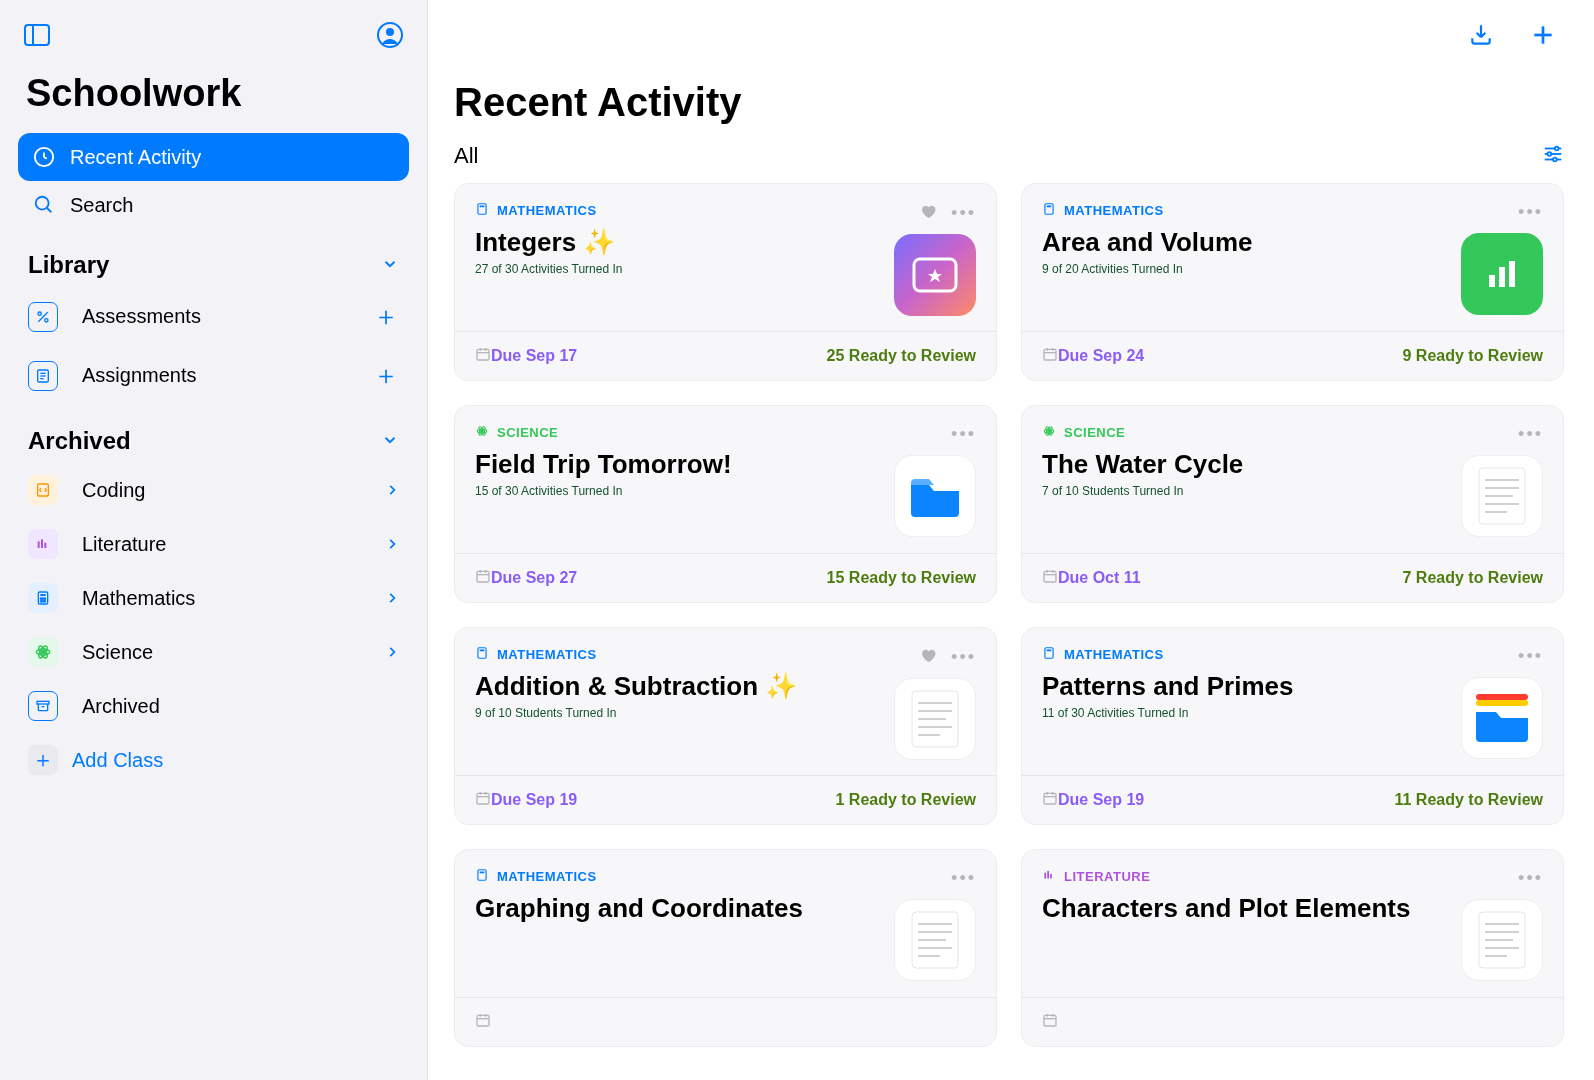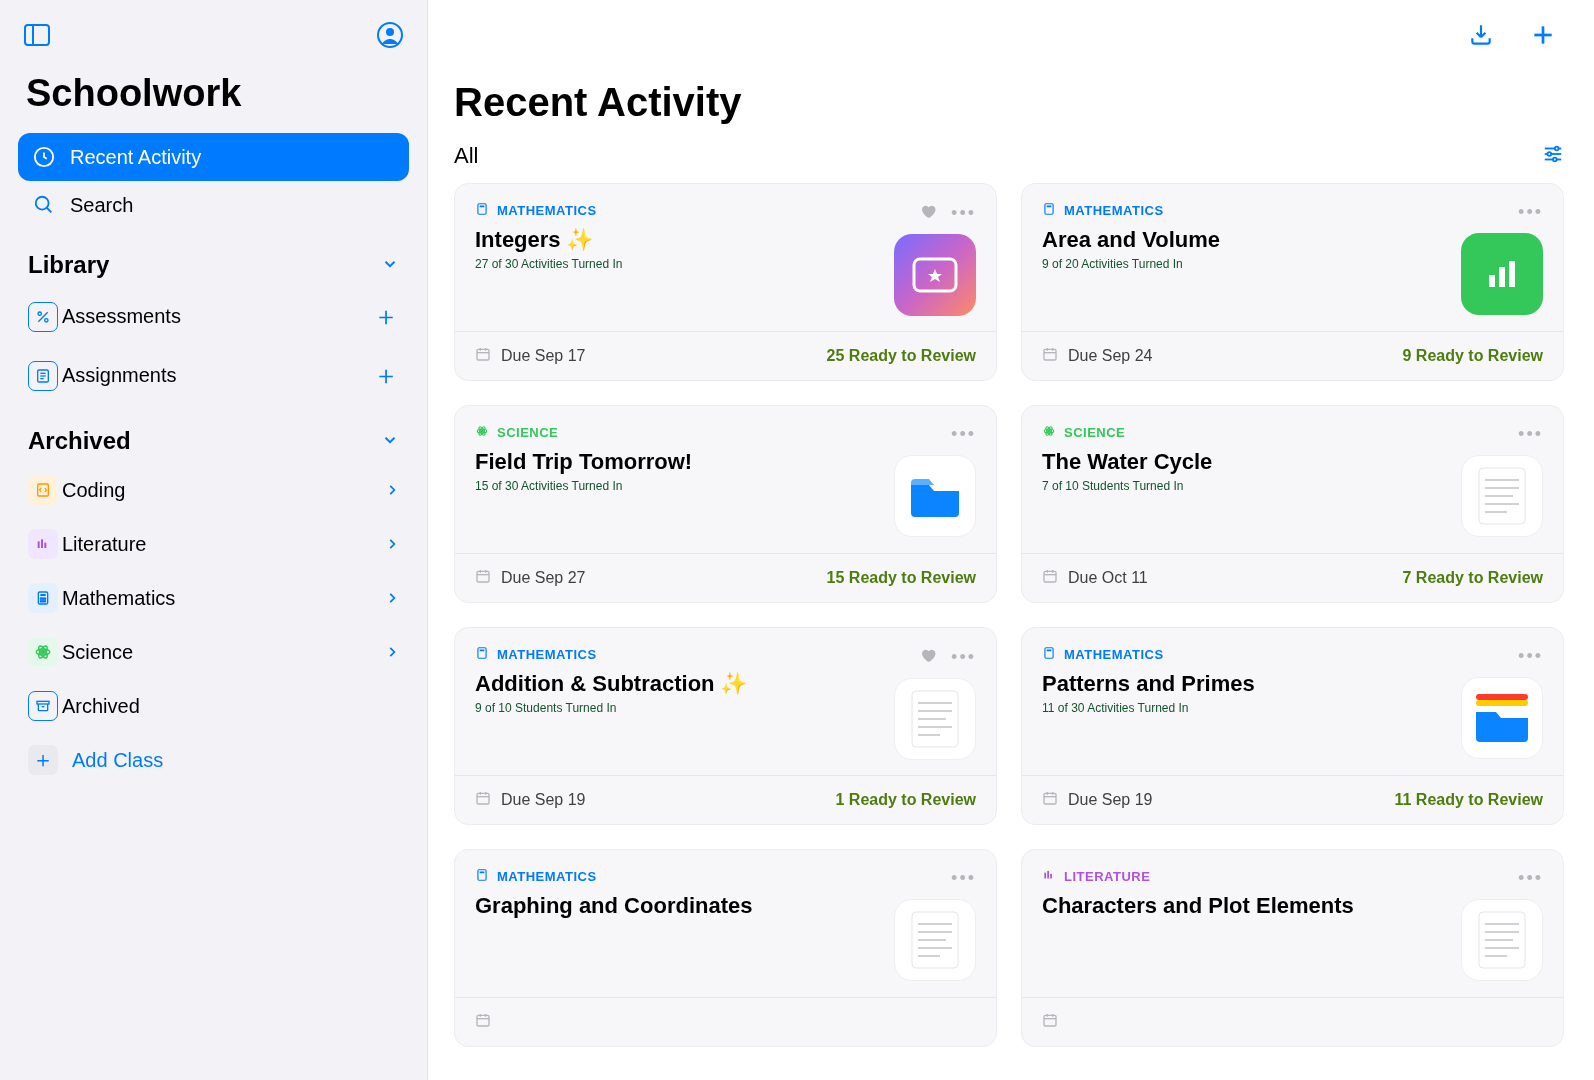--- a/index.html
+++ b/index.html
@@ -60,21 +60,21 @@
 .section-header .chev { color:#007aff; }
 .lib-item, .class-item {
   display: flex; align-items: center;
   gap: 14px;
   padding: 12px 10px;
   font-size: 20px;
   cursor: pointer;
   border-radius: 10px;
   justify-content: space-between;
 }
-.lib-item .left, .class-item .left { display:flex; align-items:center; gap:4px; }
+.lib-item .left, .class-item .left { display:flex; align-items:center; gap:24px; }
 .tile-icon {
   width: 30px; height: 30px; border-radius: 7px;
   display:flex; align-items:center; justify-content:center;
   font-size: 16px;
 }
 .tile-icon.outline { border:1.5px solid #007aff; color:#007aff; background:transparent; }
 .tile-icon.orange { background:#fff1db; color:#ff9500; }
 .tile-icon.purple { background:#f1e6ff; color:#af52de; }
 .tile-icon.blue { background:#e5f0ff; color:#007aff; }
 .tile-icon.green { background:#e6f7ec; color:#34c759; }
@@ -129,21 +129,21 @@
 }
 .card-text { flex:1; min-width:0; }
 .card-subject {
   display:flex; align-items:center; gap:8px;
   font-size:13px; font-weight:700; letter-spacing:0.5px;
   text-transform: uppercase;
 }
 .card-subject.math { color:#007aff; }
 .card-subject.science { color:#34c759; }
 .card-subject.literature { color:#af52de; }
-.card-title { font-size:22px; font-weight:600; padding-top:8px; }
+.card-title { font-size:26px; font-weight:600; padding-top:8px; }
 .card-sub { font-size:12px; color:#14532d; padding-top:4px; }
 .card-right {
   display:flex; flex-direction:column; align-items:flex-end; gap:10px;
 }
 .card-actions { display:flex; gap:14px; align-items:center; color:#b5b5ba; }
 .thumb {
   width:82px; height:82px; border-radius:18px;
   display:flex; align-items:center; justify-content:center;
   background:#fff; border:1px solid #eee;
 }
@@ -151,21 +151,21 @@
 .thumb.green { background:#34c759; border:none; }
 .thumb.folder-blue { background:#fff; }
 .thumb.folder-multi { background:#fff; }
 .thumb svg { }
 .card-footer {
   border-top:1px solid #e6e6ea;
   display:flex; justify-content:space-between; align-items:center;
   padding: 14px 20px;
   font-size:16px;
 }
-.due { display:flex; align-items:center; gap:10px; color:#404040; }
+.due { display:flex; align-items:center; color:#8b5cf6;font-weight:bold; }
 .due .cal-icon { color:#b5b5ba; }
 .review-link { color:#4d7c0f; font-weight:600; cursor:pointer; }
 
 .dots { cursor:pointer; letter-spacing:2px; font-size:18px; color:#b5b5ba; }
 .heart-icon { cursor:pointer; }
 </style>
 </head>
 <body>
 
 <div class="sidebar">

